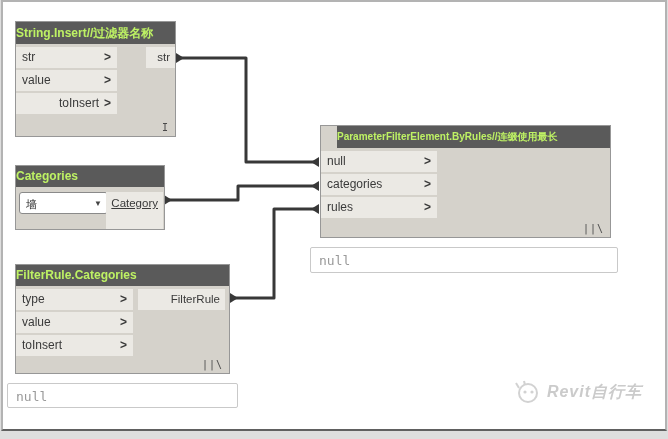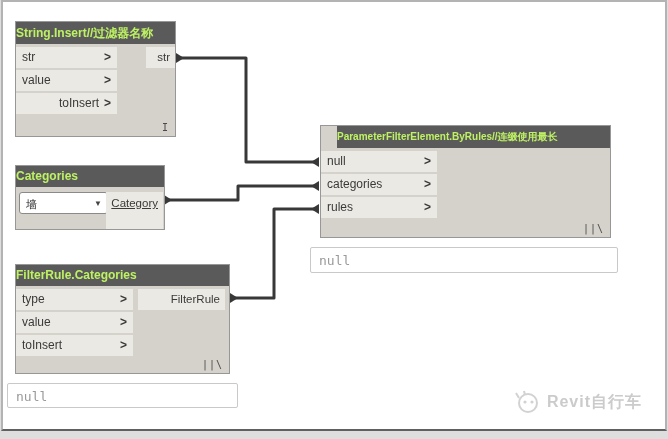--- a/index.html
+++ b/index.html
@@ -23,21 +23,21 @@
   
   .combo{position:absolute;background:#ffffff;border:1px solid #8a8a8a;border-radius:3px;
          height:22px;line-height:22px;font-size:11px;color:#222;padding:0 16px 0 6px;
          box-sizing:border-box;}
   .combo .caret{position:absolute;right:5px;top:0;font-size:8px;color:#444;line-height:22px;}
   
   .preview{position:absolute;background:#ffffff;border:1px solid #c9c9c9;border-radius:2px;
            font-family:"DejaVu Sans Mono","Liberation Mono",monospace;font-size:13px;
            color:#9a9a9a;padding:5px 8px;box-sizing:border-box;}
   
-  .watermark{position:absolute;right:23px;bottom:14px;display:flex;align-items:center;gap:6px;}
+  .watermark{position:absolute;right:23px;bottom:24px;display:flex;align-items:center;gap:6px;font-style:italic;}
   .watermark .wm-text{font-size:16px;font-weight:bold;color:#cbcbcb;letter-spacing:1px;
                       text-shadow:1px 1px 0 #ffffff,-1px -1px 0 #ffffff;}
   svg.wires{position:absolute;inset:0;pointer-events:none;}
   svg.wires polyline{pointer-events:stroke;}
 </style>
 </head>
 <body>
 
 <div class="screen">
   <div class="frame">

